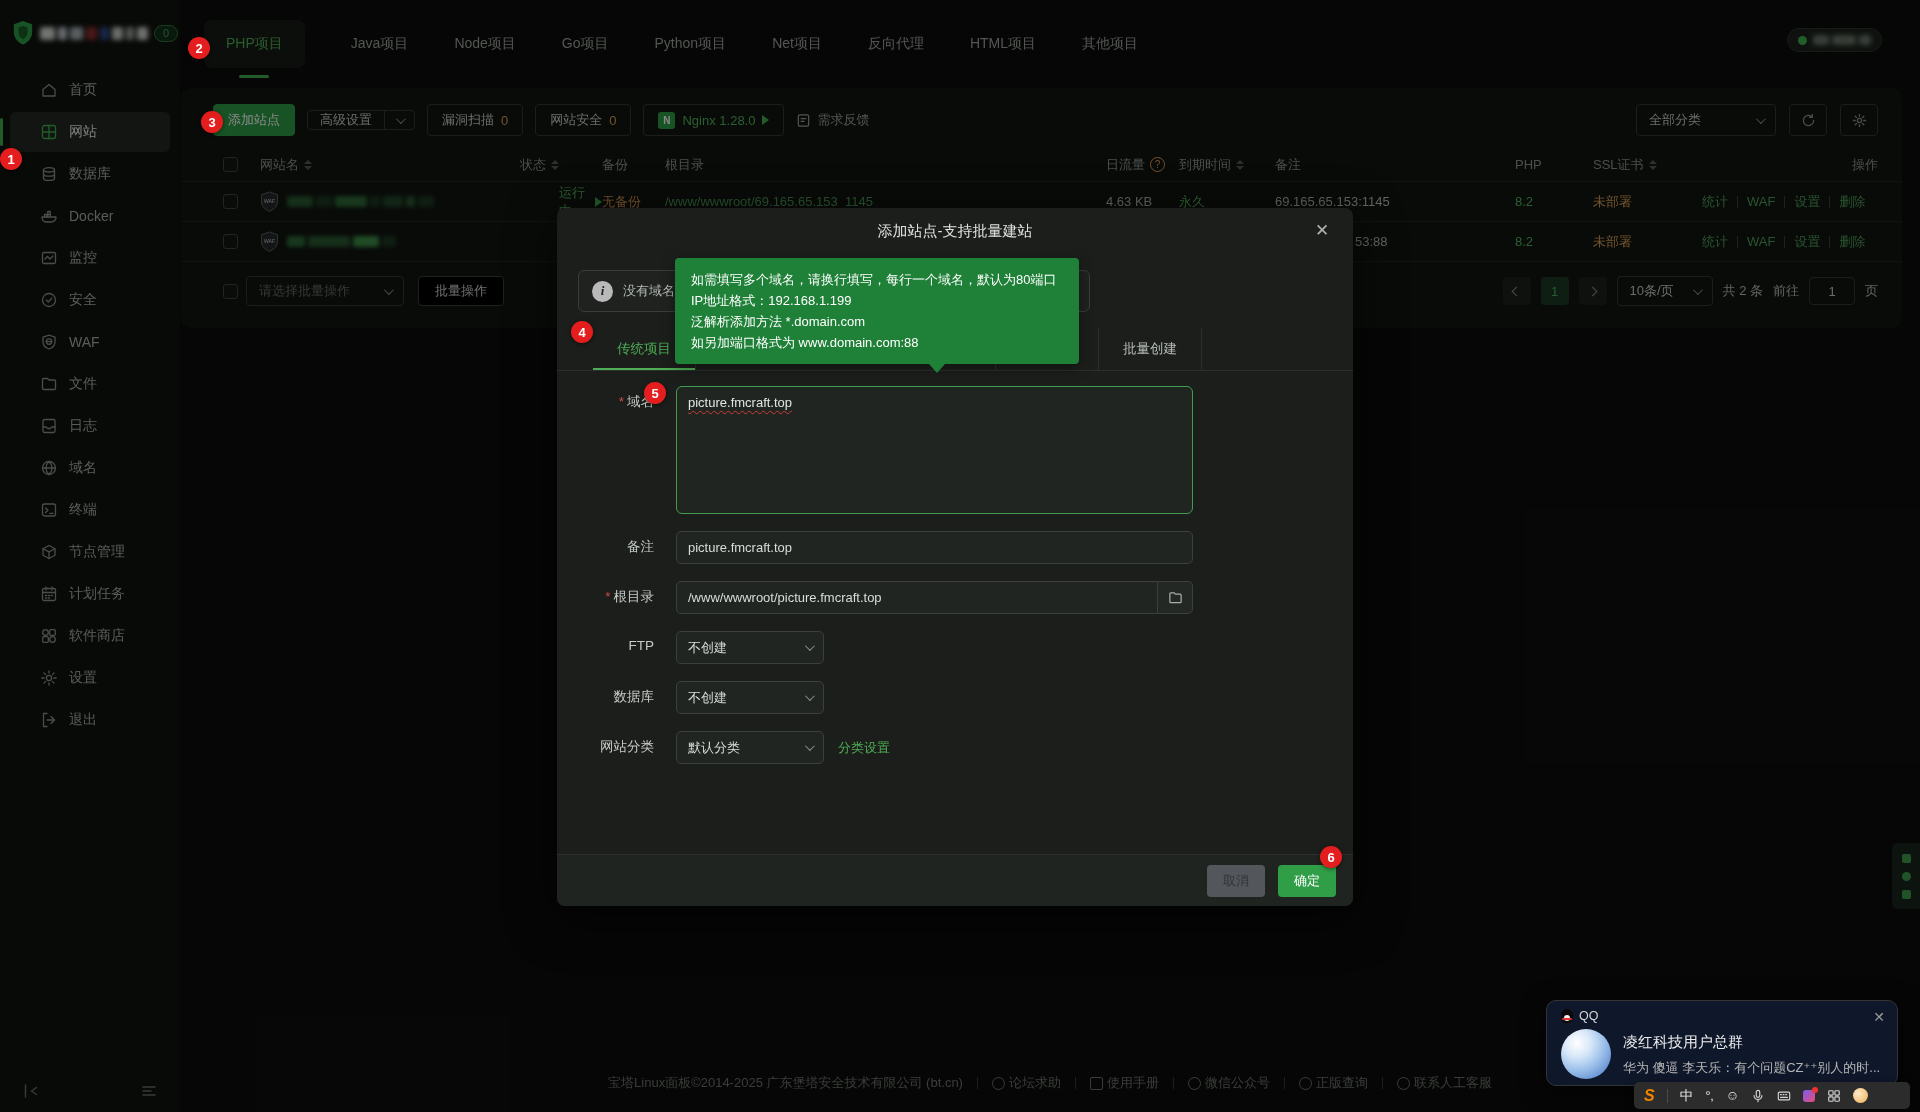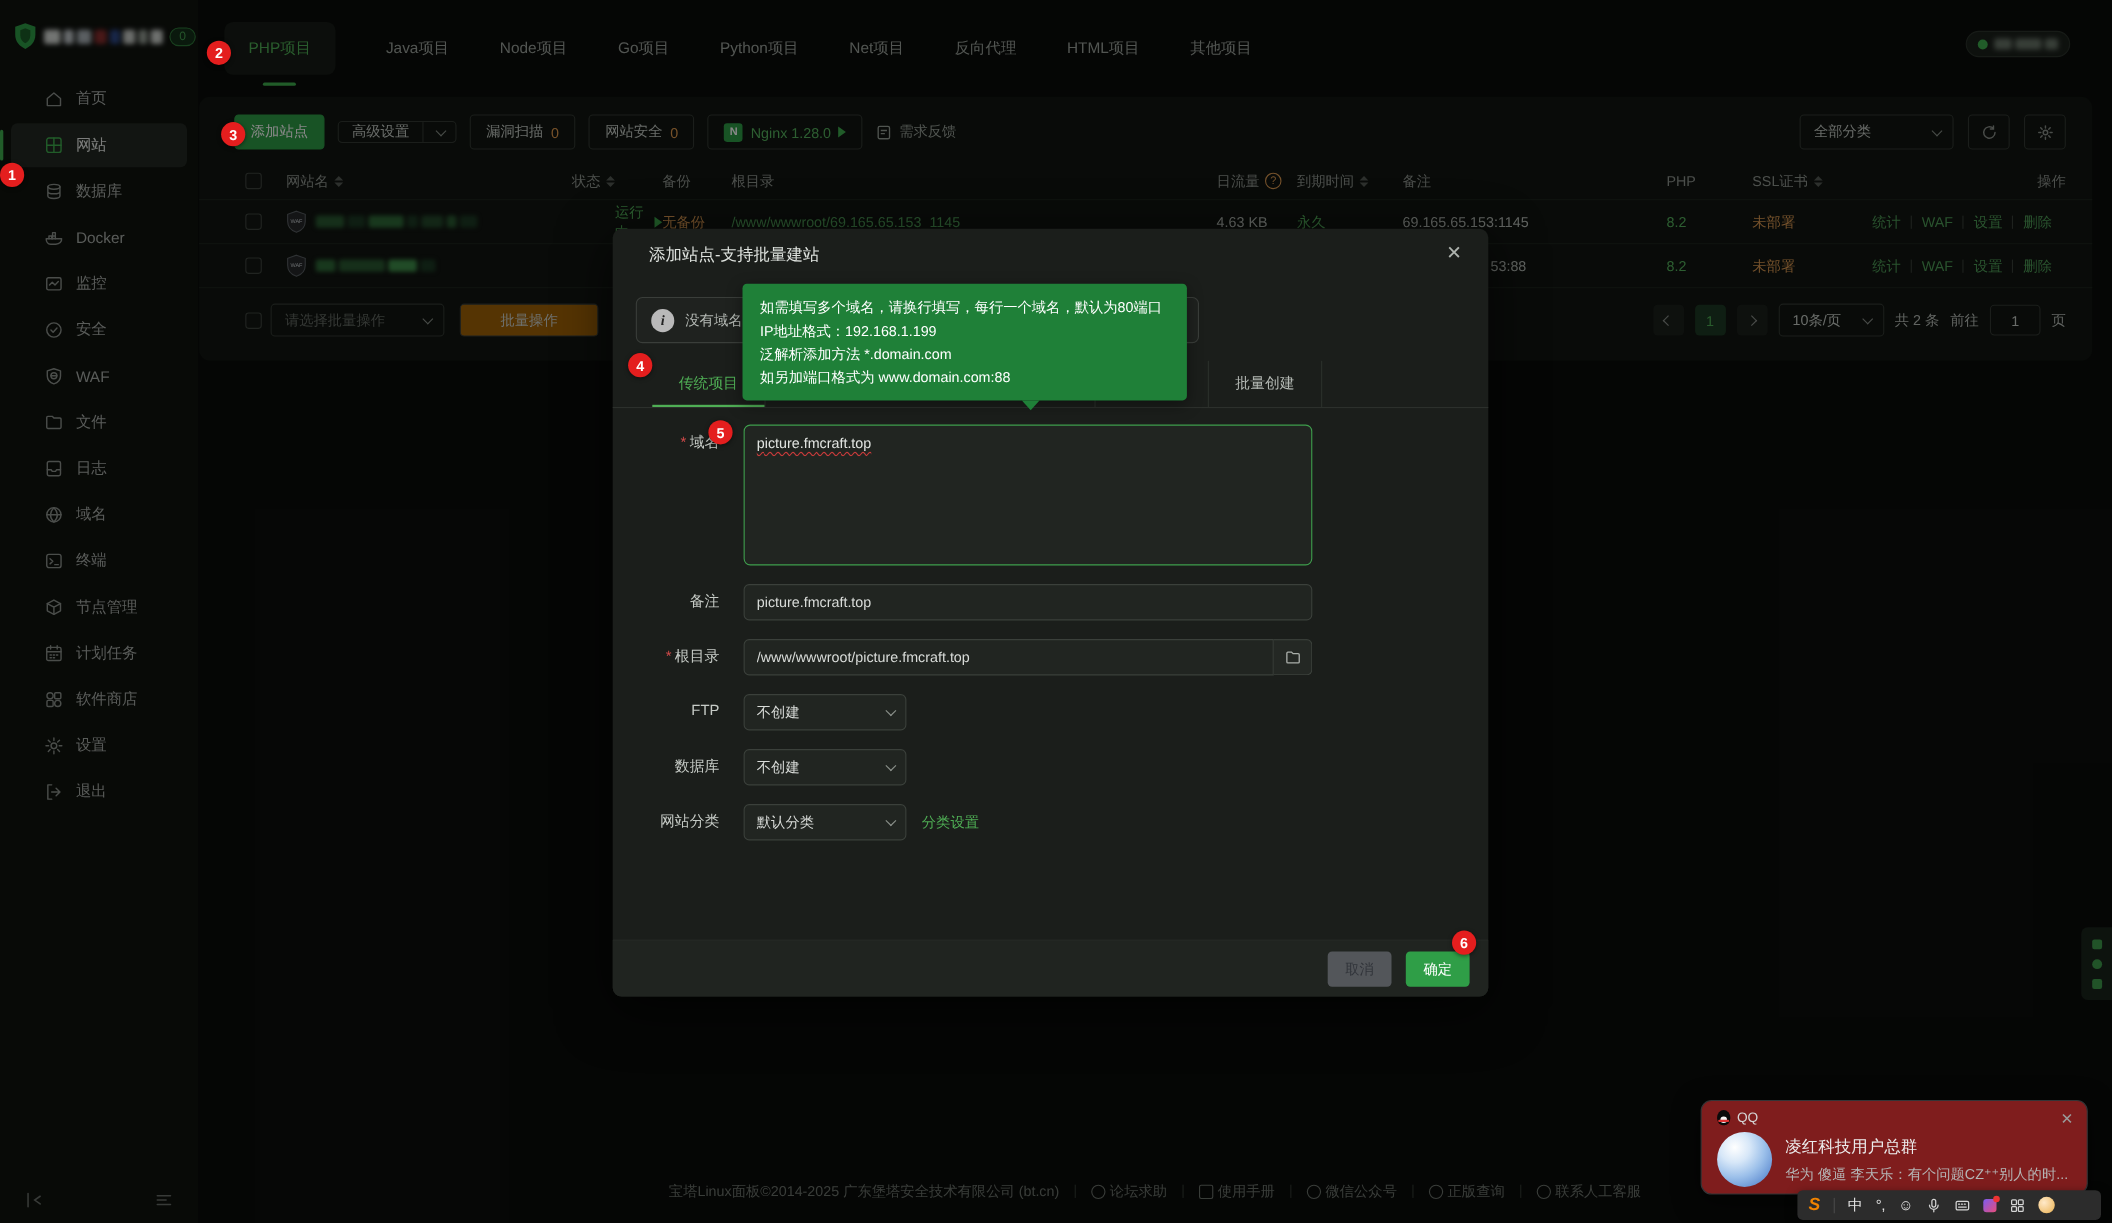--- a/index.html
+++ b/index.html
@@ -74,40 +74,40 @@
 .cens { display:flex; gap:3px; align-items:center; filter:blur(2px); }
 .cens i { display:block; height:11px; border-radius:2px; }
 .status { display:flex; align-items:center; gap:6px; color:#52b05a;margin-left:39px; }
 .orange { color:#dd9a52; }
 .glink { color:#4f9e58; cursor:pointer; }
 .actions { display:flex; justify-content:flex-start; align-items:center; gap:9px; font-size:13px; }
 .actions span { color:#4f9e58; cursor:pointer; }
 .actions em { width:1px; height:12px; background:#3a403a; }
 .note-shift { padding-left:80px; }
 .foot-row { display:flex; align-items:center; margin:14px 24px 0 42px; }
-.batch-btn { height:30px; padding:0 36px; background:#a16207; border:1px solid #3a3f3a; border-radius:4px; color:#cfd4cf; font-size:13px; display:flex; align-items:center; cursor:pointer; }
+.batch-btn { height:30px; padding:0 16px; background:#000000; border:1px solid #3a3f3a; border-radius:4px; color:#cfd4cf; font-size:13px; display:flex; align-items:center; cursor:pointer; }
 .pager { margin-left:auto; display:flex; align-items:center; gap:10px; font-size:13px; color:#b7bdb7; }
 .pg { width:28px; height:28px; border-radius:4px; background:#1c201c; display:flex; align-items:center; justify-content:center; color:#8f958f; cursor:pointer; }
 .pg.cur { background:#1d3a24; color:#4fae55; }
 .goto-in { width:46px; height:28px; border:1px solid #343a34; border-radius:4px; background:transparent; color:#c6ccc6; text-align:center; font-size:13px; outline:none; font-family:inherit; }
 
 
 .pfooter { position:absolute; left:180px; top:1074px; width:1740px; text-align:center; font-size:13px; color:#6d736d; display:flex; justify-content:center; gap:14px; align-items:center; }
 .pfooter .fl { display:flex; align-items:center; gap:4px; cursor:pointer; }
 .pfooter em { width:1px; height:12px; background:#343a34; }
 .fi { width:13px; height:13px; border:1px solid #6d736d; border-radius:50%; display:inline-block; }
 .right-strip { position:absolute; left:1892px; top:843px; width:28px; height:66px; background:#1a241c; border-radius:6px 0 0 6px; display:flex; flex-direction:column; align-items:center; justify-content:center; gap:9px; }
 .right-strip i { width:9px; height:9px; background:#3f9e4d; border-radius:2px; display:block; }
 
 
 .overlay { position:absolute; inset:0; background:rgba(0,0,0,0.47); z-index:40; }
 
 
 .modal { position:absolute; left:557px; top:208px; width:796px; height:698px; background:#1b1e1b; border-radius:8px; z-index:50; box-shadow:0 12px 48px rgba(0,0,0,.65); }
-.m-head { height:46px; display:flex; align-items:center; padding:16px 33px; color:#dfe3df; font-size:15px; }
+.m-head { height:46px; display:flex; align-items:center; padding:16px 33px; color:#dfe3df; font-size:15px;justify-content:center; }
 .m-close { position:absolute; right:20px; top:12px; color:#aeb3ae; font-size:17px; cursor:pointer; width:22px; height:22px; text-align:center; }
 .m-banner { position:absolute; left:21px; top:62px; width:512px; height:42px; border:1px solid #3a3e3a; background:#1f221f; border-radius:6px; display:flex; align-items:center; padding:0 13px; gap:10px; }
 .i-icon { width:21px; height:21px; border-radius:50%; background:#b9b9b9; color:#222; font-family:"Liberation Serif","DejaVu Serif",serif; font-style:italic; font-weight:bold; font-size:13px; display:flex; align-items:center; justify-content:center; }
 .m-banner .txt { color:#b5bab5; font-size:13px; }
 .m-banner .reg { margin-left:auto; color:#4fae55; font-size:13px; cursor:pointer; }
 .m-tabs { position:absolute; left:0; top:120px; width:100%; height:43px; border-bottom:1px solid #2c302c; display:flex; padding-left:36px; }
 .m-tab { padding:0 24px; line-height:42px; border-right:1px solid #2c302c; color:#b5bab5; font-size:13.5px; cursor:pointer; position:relative; }
 .m-tab.active { color:#4fae55; }
 .m-tab.active::after { content:""; position:absolute; bottom:0; left:0; right:0; height:2px; background:#4fae55; }
 .m-tab-spacer { width:300px; border-right:1px solid #2c302c; }
@@ -128,21 +128,21 @@
 .cat-link { margin-left:14px; align-self:center; color:#4fae55; font-size:13px; cursor:pointer; }
 .m-foot { position:absolute; left:0; bottom:0; width:100%; height:52px; background:#202420; border-top:1px solid #2c302c; border-radius:0 0 8px 8px; display:flex; align-items:center; justify-content:flex-end; gap:13px; padding:0 17px; }
 .m-btn { height:32px; padding:0 16px; border-radius:4px; font-size:13px; display:flex; align-items:center; cursor:pointer; }
 .m-btn.cancel { background:#53565a; color:#31343a; }
 .m-btn.ok { background:#2f9e47; color:#fff; }
 
 
 .ann { position:absolute; width:22px; height:22px; border-radius:50%; background:#e41e1e; color:#fff; font-size:13px; font-weight:bold; display:flex; align-items:center; justify-content:center; z-index:60; box-shadow:0 1px 4px rgba(0,0,0,.5); }
 
 
-.qq { position:absolute; left:1546px; top:1000px; width:352px; height:86px; background:#7f1d1d; border:1px solid #343436; border-radius:10px; z-index:70; box-shadow:0 6px 24px rgba(0,0,0,.55); }
+.qq { position:absolute; left:1546px; top:1000px; width:352px; height:86px; background:#0f172a; border:1px solid #343436; border-radius:10px; z-index:70; box-shadow:0 6px 24px rgba(0,0,0,.55); }
 .qq-head { display:flex; align-items:center; gap:6px; padding:8px 14px 2px; }
 .penguin { position:relative; width:12px; height:14px; background:#0a0a0a; border-radius:50% 50% 45% 45%; }
 .penguin::after { content:""; position:absolute; left:3px; top:6px; width:6px; height:6px; background:#f5f5f5; border-radius:50%; }
 .penguin::before { content:""; position:absolute; left:1px; top:9px; width:10px; height:2px; background:#d33; border-radius:1px; z-index:2; }
 .qq-app { color:#d5d5d5; font-size:12.5px; }
 .qq-close { position:absolute; right:12px; top:8px; color:#9a9a9a; font-size:14px; cursor:pointer; }
 .qq-avatar { position:absolute; left:14px; top:28px; width:50px; height:50px; border-radius:50%; background:radial-gradient(circle at 32% 28%, #ffffff 0%, #d7e7f8 28%, #9cc0ea 55%, #6b97d6 78%, #4a77bd 100%); }
 .qq-title { position:absolute; left:76px; top:32px; color:#ececec; font-size:15px; }
 .qq-msg { position:absolute; left:76px; top:58px; width:262px; color:#b5b5b5; font-size:13px; white-space:nowrap; overflow:hidden; }
 

